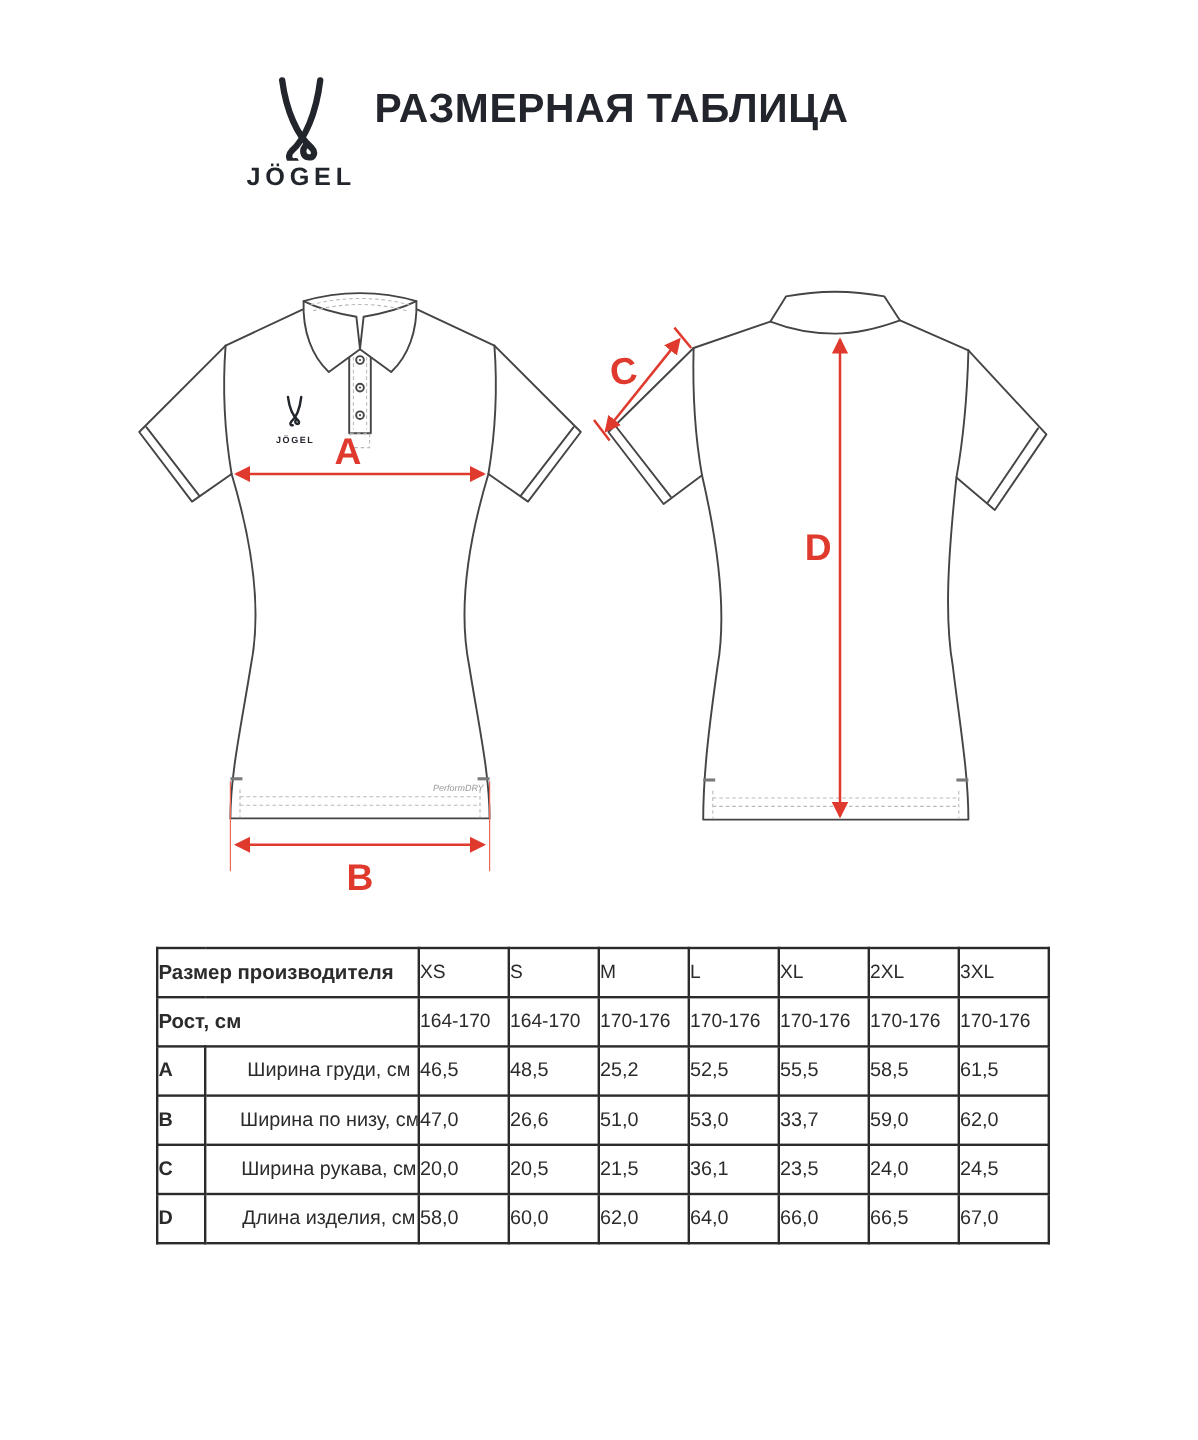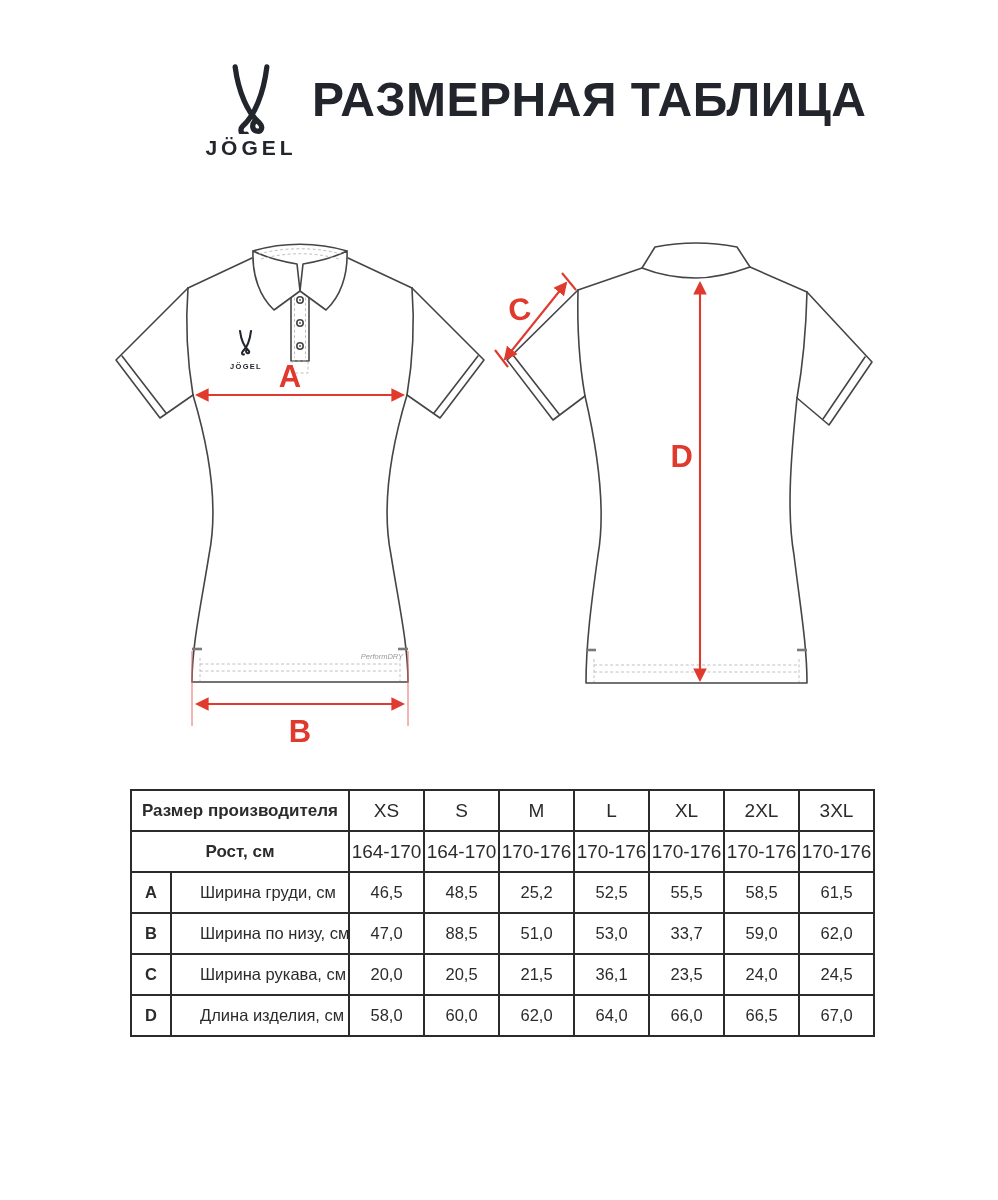--- a/index.html
+++ b/index.html
@@ -3,41 +3,41 @@
 <meta charset="utf-8">
 <style>
   html,body{margin:0;padding:0;background:#ffffff;}
   body{width:998px;height:1200px;position:relative;font-family:"Liberation Sans",sans-serif;color:#2b2b2b;}
   .page{position:absolute;inset:0;background:#fff;overflow:hidden;}
 
   
   .brand{position:absolute;left:196px;top:64px;width:110px;text-align:center;}
   .brand-icon{display:block;margin:0 auto;}
   .brand-name{display:block;margin-top:2px;font-size:21px;font-weight:bold;letter-spacing:4px;color:#22252c;}
-  .page-title{position:absolute;left:312px;top:72px;font-size:48px;font-weight:bold;letter-spacing:0.5px;color:#22252c;white-space:nowrap;}
+  .page-title{position:absolute;left:312px;top:72px;font-size:34px;font-weight:bold;letter-spacing:0.5px;color:#22252c;white-space:nowrap;}
 
   
   .diagram{position:absolute;left:0;top:220px;}
   .outline{stroke:#454545;stroke-width:1.6;fill:none;stroke-linejoin:round;stroke-linecap:round;}
   .fillw{fill:#ffffff;}
   .stitch{stroke:#b9b9b9;stroke-width:0.9;fill:none;stroke-dasharray:3 2.4;}
   .tick{stroke:#7a7a7a;stroke-width:2.6;}
   .redline{stroke:#e03a2e;stroke-width:2.1;fill:none;}
   .redthin{stroke:#ea6a60;stroke-width:1;fill:none;}
   .redlabel{fill:#e03a2e;font-size:31px;font-weight:bold;font-family:"Liberation Sans",sans-serif;}
   .fabric{fill:#9a9a9a;font-size:7.5px;font-style:italic;font-family:"Liberation Sans",sans-serif;}
   .chestlogo-text{fill:#22252c;font-size:7.5px;font-weight:bold;letter-spacing:1.3px;font-family:"Liberation Sans",sans-serif;}
 
   
   .size-table{position:absolute;left:130px;top:789px;width:744px;border-collapse:collapse;table-layout:fixed;}
-  .size-table td{border:2px solid #2b2b2b;height:39px;padding:0;text-align:center;font-size:16.5px;white-space:nowrap;overflow:hidden;color:#2b2b2b;}
+  .size-table td{border:2px solid #2b2b2b;height:39px;padding:0;text-align:left;font-size:16.5px;white-space:nowrap;overflow:hidden;color:#2b2b2b;}
   .size-table td.hdr{font-weight:bold;font-size:17px;}
-  .size-table td.szcol{font-size:19px;}
+  .size-table td.szcol{font-size:16px;}
   .size-table td.letter{font-weight:bold;}
-  .size-table td.mlabel{text-align:left;padding-left:28px;}
+  .size-table td.mlabel{text-align:center;padding-left:28px;}
 </style>
 </head>
 <body>
 
 <div class="page">
 
   <div class="brand">
     <svg class="brand-icon" width="66" height="70" viewBox="0 0 100 105">
       <g stroke="#22252c" stroke-width="8" stroke-linecap="round" fill="none">
         <path d="M26,4 C31,42 45,74 63,89 C69,95 66,103 58,101 C52,99 51,92 55,87"></path>
@@ -186,21 +186,21 @@
         <td>25,2</td>
         <td>52,5</td>
         <td>55,5</td>
         <td>58,5</td>
         <td>61,5</td>
       </tr>
       <tr>
         <td class="letter">B</td>
         <td class="mlabel">Ширина по низу, см</td>
         <td>47,0</td>
-        <td>88,5</td>
+        <td>26,6</td>
         <td>51,0</td>
         <td>53,0</td>
         <td>33,7</td>
         <td>59,0</td>
         <td>62,0</td>
       </tr>
       <tr>
         <td class="letter">C</td>
         <td class="mlabel">Ширина рукава, см</td>
         <td>20,0</td>

